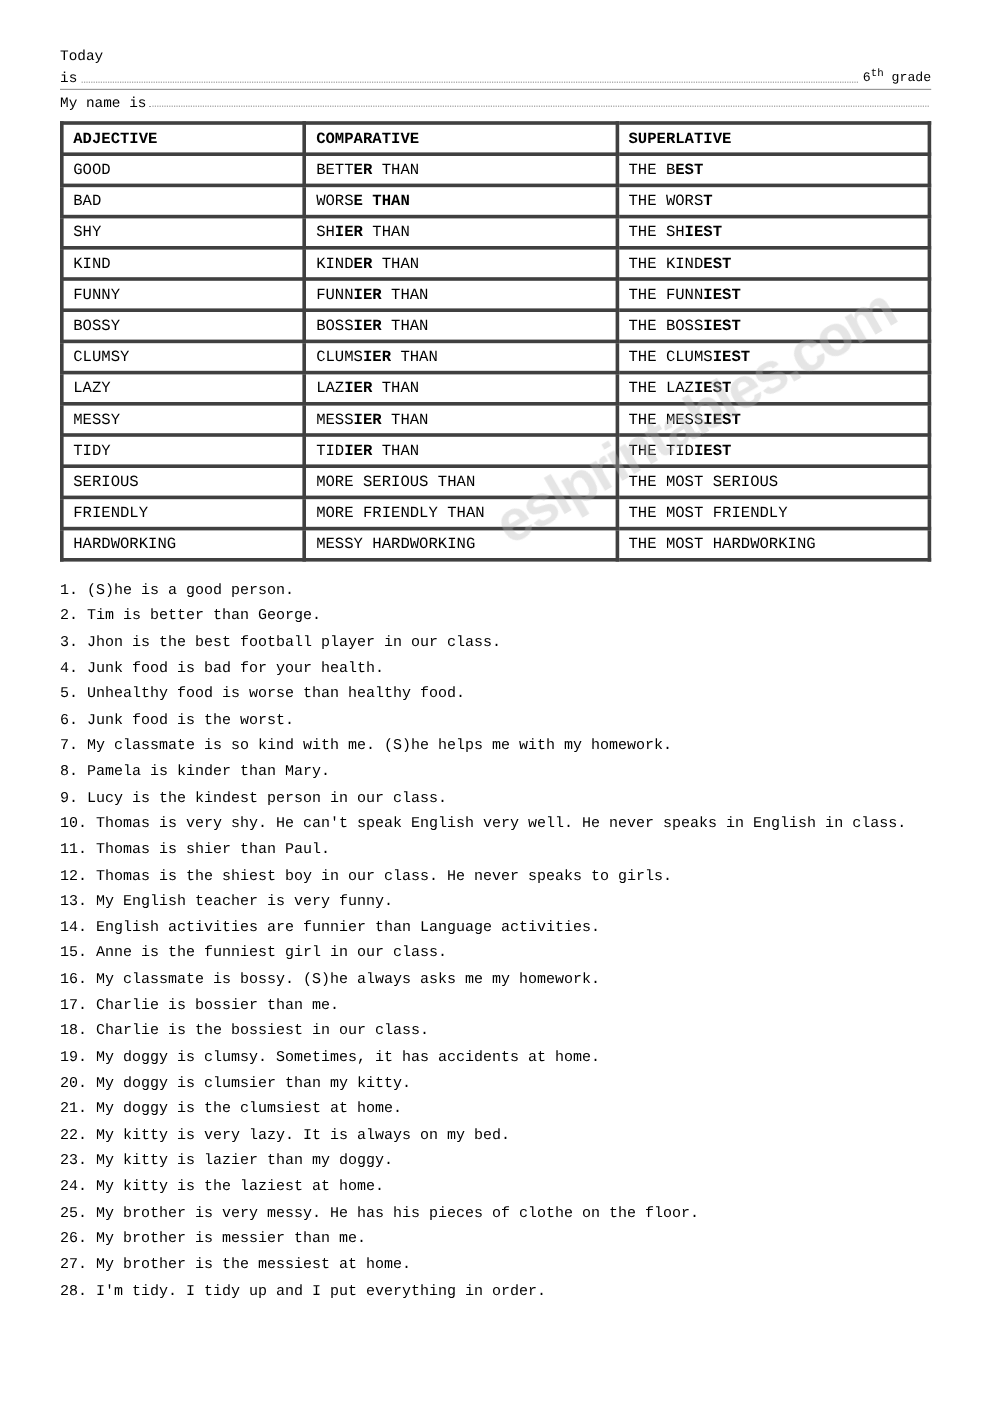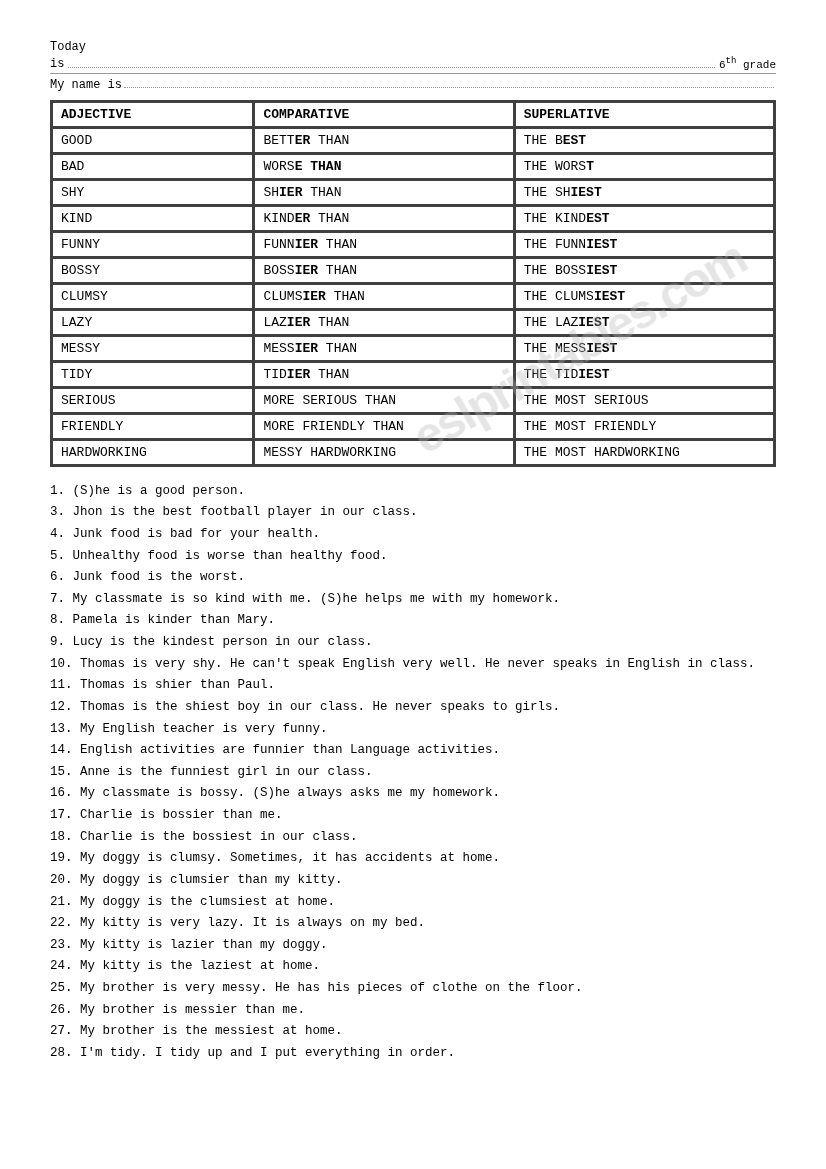--- a/index.html
+++ b/index.html
@@ -222,20 +222,21 @@
       <tr>
         <td>HARDWORKING</td>
         <td>MESSY HARDWORKING</td>
         <td>THE MOST HARDWORKING</td>
       </tr>
     </tbody>
 </table>
 
 <div class="sentences-section">
 <span class="sentence-item">1. (S)he is a good person.</span>
+    <span class="sentence-item">2. Tim is better than George.</span>
     <span class="sentence-item">3. Jhon is the best football player in our class.</span>
     <span class="sentence-item">4. Junk food is bad for your health.</span>
     <span class="sentence-item">5. Unhealthy food is worse than healthy food.</span>
     <span class="sentence-item">6. Junk food is the worst.</span>
     <span class="sentence-item">7. My classmate is so kind with me. (S)he helps me with my homework.</span>
     <span class="sentence-item">8. Pamela is kinder than Mary.</span>
     <span class="sentence-item">9. Lucy is the kindest person in our class.</span>
     <span class="sentence-item">10. Thomas is very shy. He can't speak English very well. He never speaks in English in class.</span>
     <span class="sentence-item">11. Thomas is shier than Paul.</span>
     <span class="sentence-item">12. Thomas is the shiest boy in our class. He never speaks to girls.</span>

